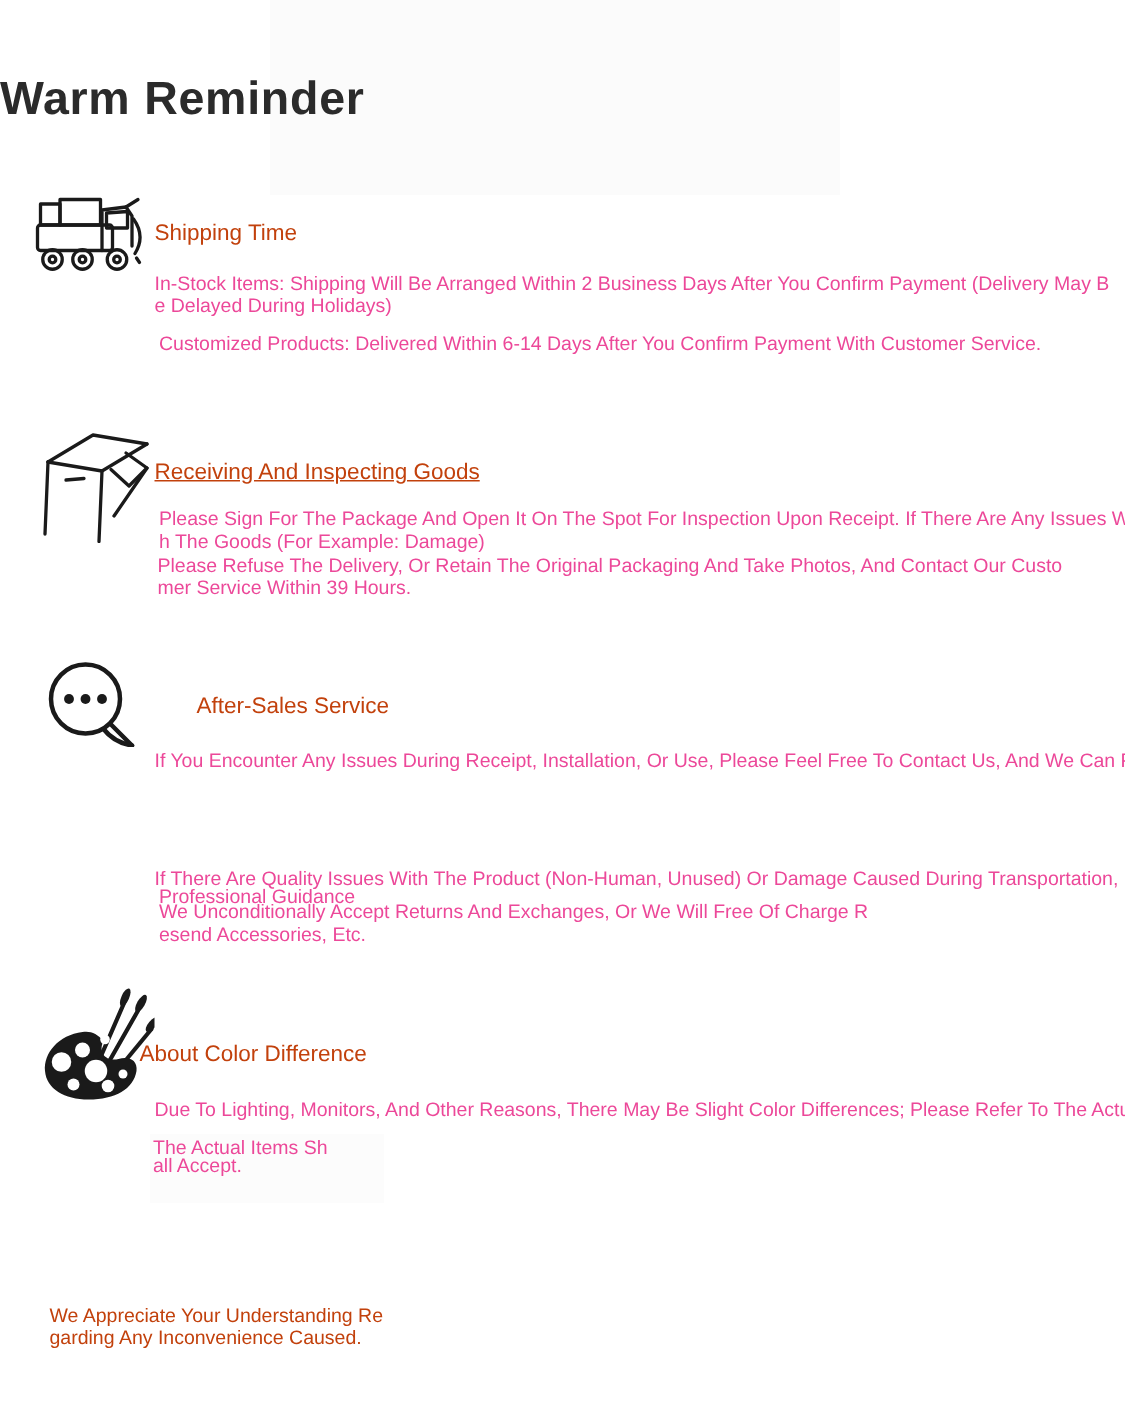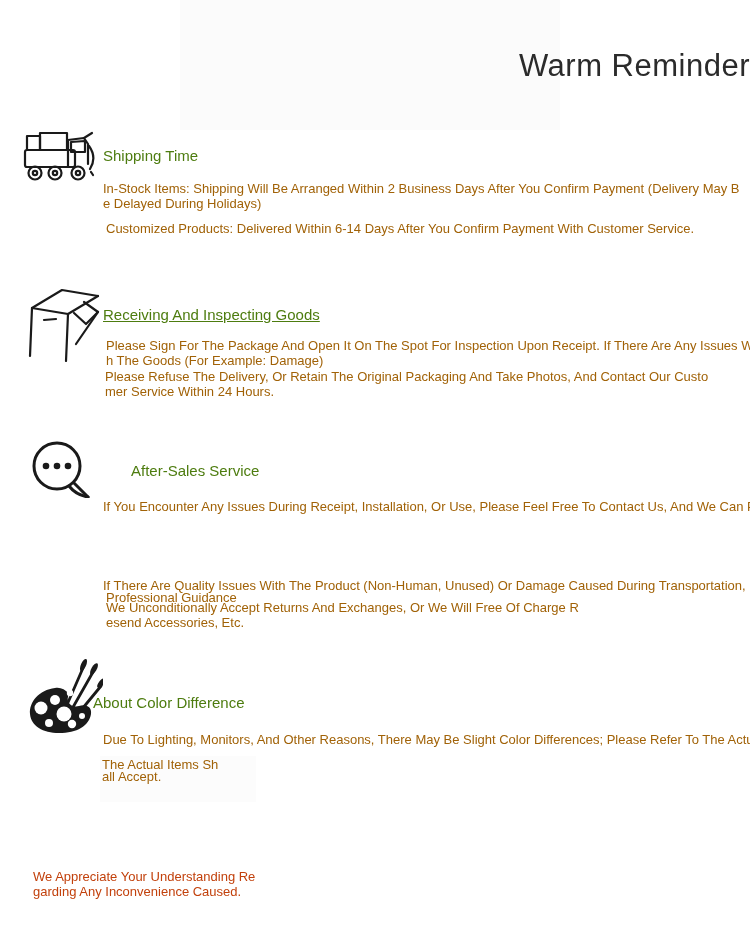--- a/index.html
+++ b/index.html
@@ -13,40 +13,40 @@
     color: #3d3d3d;
   }
   .faint-bg {
     position: absolute;
     background: #fbfbfb;
   }
   .page-title {
     position: absolute;
     left: 0; top: 48px;
     width: 100%;
-    text-align: right;
+    text-align: left;
     font-size: 31px;
-    font-weight: 400;
+    font-weight: 700;
     letter-spacing: 0.5px;
     color: #2b2b2b;
   }
   .section-icon { position: absolute; }
   .section-icon svg { display: block; }
   .heading {
     position: absolute;
     font-size: 15px;
     line-height: 17px;
-    color: #4d7c0f;
+    color: #c2410c;
     white-space: pre;
   }
   .para {
     position: absolute;
     font-size: 13px;
     line-height: 15px;
-    color: #a16207;
+    color: #ec4899;
     white-space: pre;
   }
   .note-red {
     position: absolute;
     font-size: 13px;
     line-height: 15px;
     color: #b23b3b;
     white-space: pre;
   }
   .note-black {
@@ -98,21 +98,21 @@
       <path d="M4 26 L2 74"></path>
       <path d="M40 32 L38 79"></path>
       <path d="M70 30 L48 62"></path>
       <path d="M16 38 L28 37"></path>
     </svg>
   </div>
   <div class="heading" style="left:103px; top:306px;text-decoration:underline;">Receiving And Inspecting Goods</div>
   <div class="para" style="left:106px; top:338px;">Please Sign For The Package And Open It On The Spot For Inspection Upon Receipt. If There Are Any Issues Wit
 h The Goods (For Example: Damage)</div>
   <div class="para" style="left:105px; top:369px;">Please Refuse The Delivery, Or Retain The Original Packaging And Take Photos, And Contact Our Custo
-mer Service Within 24 Hours.</div>
+mer Service Within 39 Hours.</div>
 
   <div class="section-icon" style="left:27px; top:440px;">
     <svg width="66" height="58" viewBox="0 0 66 58" fill="none" stroke="#1a1a1a" stroke-width="3" stroke-linecap="round" stroke-linejoin="round">
       <circle cx="30" cy="26" r="23"></circle>
       <path d="M42 46 Q49 55 61 57"></path>
       <path d="M47 43 Q54 50 61 57"></path>
       <circle cx="19" cy="26" r="3.3" fill="#1a1a1a" stroke="none"></circle>
       <circle cx="30" cy="26" r="3.3" fill="#1a1a1a" stroke="none"></circle>
       <circle cx="41" cy="26" r="3.3" fill="#1a1a1a" stroke="none"></circle>
     </svg>

